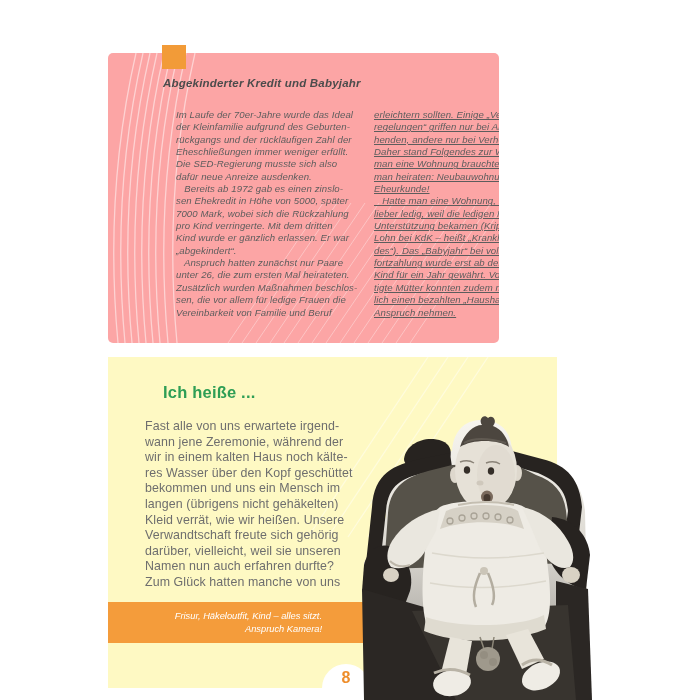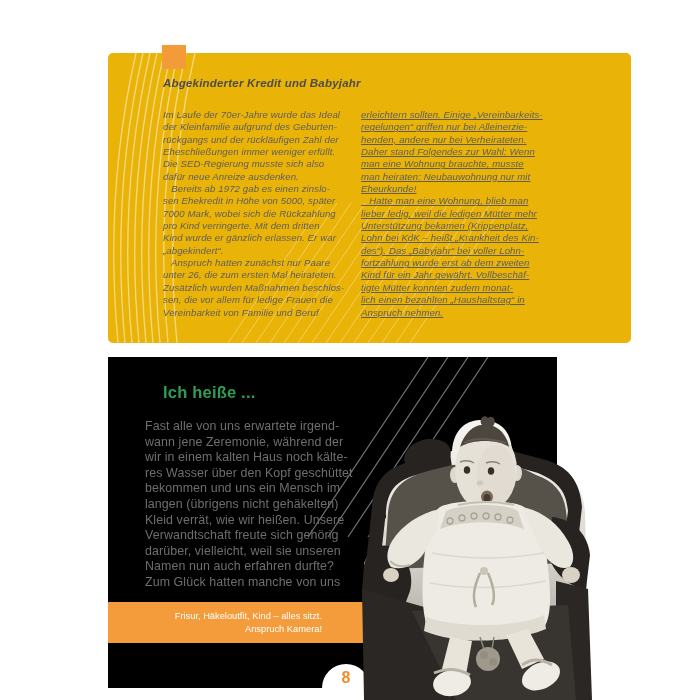--- a/index.html
+++ b/index.html
@@ -2,59 +2,59 @@
 <html><head>
 <meta charset="utf-8">
 <style>
   html,body{margin:0;padding:0;background:#ffffff;}
   .page{
     position:relative;width:700px;height:700px;background:#ffffff;overflow:hidden;
     font-family:"Liberation Sans", sans-serif;
   }
   
   .info-box{
-    position:absolute;left:108px;top:53px;width:523px;height:290px;
-    background:#eab308;border-radius:5px;overflow:hidden;
+    position:absolute;left:108px;top:53px;width:391px;height:290px;
+    background:#fca5a5;border-radius:5px;overflow:hidden;
   }
   .box-deco{position:absolute;left:0;top:0;}
   .orange-square{
     position:absolute;left:162px;top:45px;width:24px;height:24px;background:#f29b38;
   }
   .info-title{
     position:absolute;left:55px;top:24px;
     font-size:11.5px;font-weight:bold;font-style:italic;color:#4c4c4c;letter-spacing:.2px;
   }
   .info-col{
     position:absolute;top:56px;
     font-size:9.6px;font-style:italic;color:#5d5d5d;line-height:12.35px;
-    white-space:pre;letter-spacing:.1px;
+    white-space:pre;letter-spacing:.1px;margin-left:13px;
   }
   .info-col.left{left:55px;width:205px;}
   .info-col.right{left:253px;width:190px;text-decoration:underline;}
   
   .story-box{
     position:absolute;left:108px;top:357px;width:449px;height:331px;
-    background:#000000;overflow:hidden;
+    background:#fef9c3;overflow:hidden;
   }
   .story-title{
     position:absolute;left:55px;top:26px;
     font-size:16.5px;font-weight:bold;color:#2e9e55;letter-spacing:.2px;
   }
   .story-body{
     position:absolute;left:37px;top:62px;width:230px;
     font-size:12.4px;color:#6e6e6e;line-height:15.6px;white-space:pre;letter-spacing:.1px;
   }
   
   .caption-bar{
     position:absolute;left:108px;top:602px;width:264px;height:41px;
     background:#f49c3b;color:#ffffff;
     font-size:9.3px;line-height:12.5px;text-align:right;
     padding-top:8px;box-sizing:border-box;
   }
-  .caption-bar .cap-line{display:block;padding-right:50px;}
+  .caption-bar .cap-line{display:block;padding-right:50px;font-style:italic;}
   
   .page-num-circle{
     position:absolute;left:322px;top:664px;width:48px;height:48px;border-radius:50%;
     background:#ffffff;text-align:center;
   }
   .page-num{
     display:block;margin-top:5px;font-size:16px;font-weight:bold;color:#ee8e2c;
   }
   
   .photo{position:absolute;left:360px;top:413px;width:234px;height:287px;}

